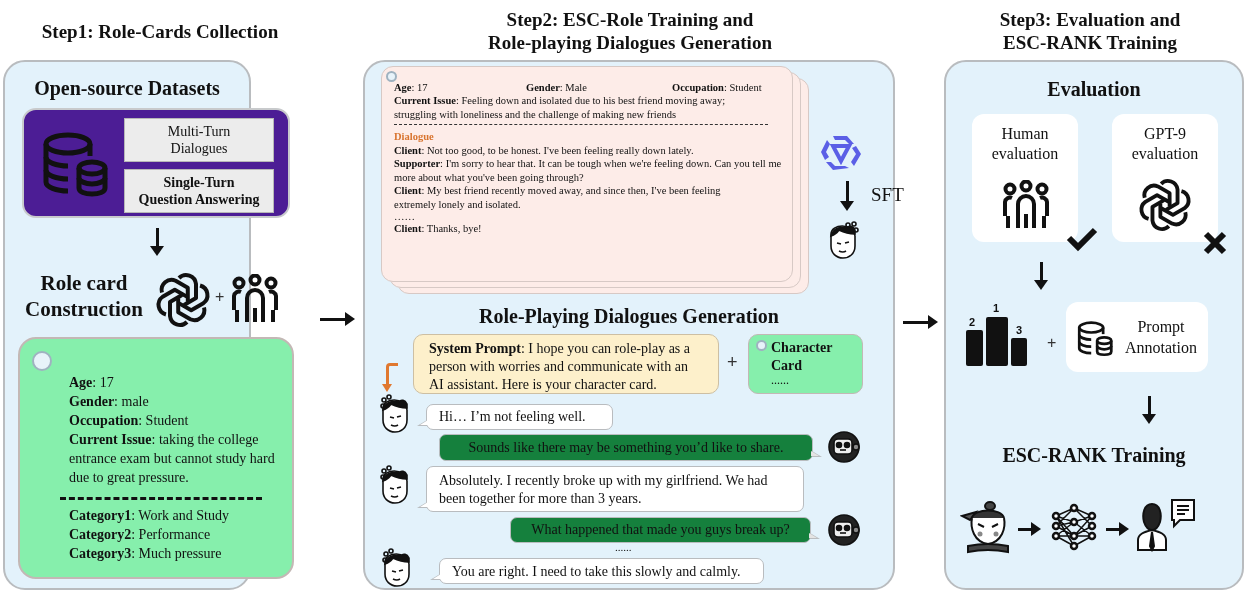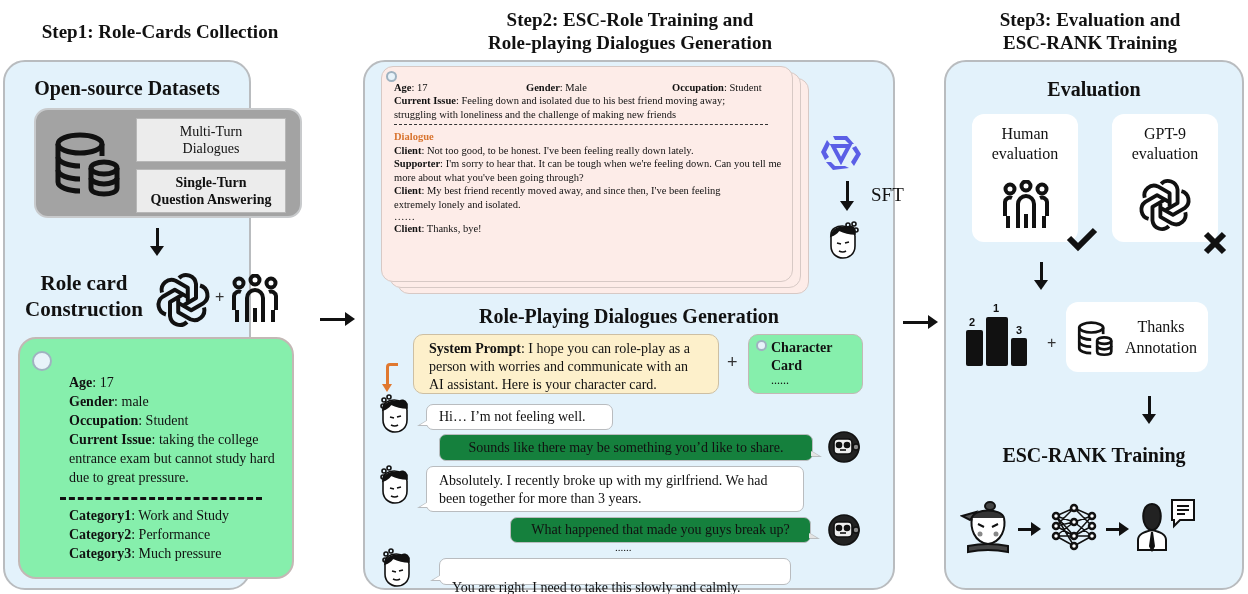--- a/index.html
+++ b/index.html
@@ -1,21 +1,21 @@
 <!DOCTYPE html>
 <html><head>
 <meta charset="utf-8">
 <style>
   * { box-sizing: border-box; margin: 0; padding: 0; }
   body { width: 1248px; height: 594px; background: #ffffff; font-family: "Liberation Serif", "DejaVu Serif", serif; color: #111; position: relative; overflow: hidden; }
   .abs { position: absolute; }
   .step-title { position: absolute; font-weight: bold; font-size: 19px; text-align: center; line-height: 23px; color: #111; }
   .panel { position: absolute; background: #e3f2fb; border: 2px solid #b9bcbf; border-radius: 22px; }
   .panel-title { position: absolute; font-weight: bold; font-size: 20px; text-align: center; width: 100%; left: 0; }
-  .white-box { position: absolute; background: #a3a3a3; border: 2px solid #c8cacc; border-radius: 14px; margin-left: 12px; }
+  .white-box { position: absolute; background: #4c1d95; border: 2px solid #c8cacc; border-radius: 14px; }
   .gray-box { position: absolute; background: #ececec; border: 1px solid #b7b7b7; font-size: 14px; text-align: center; line-height: 17px; display: flex; align-items: center; justify-content: center; }
   .pink-card { position: absolute; background: #86efac; border: 2px solid #c3b8b5; border-radius: 18px; }
   .circle { position: absolute; border: 2px solid #9fb2c0; background: #e8f3fa; border-radius: 50%; }
   .card-text { position: absolute; font-size: 14px; line-height: 19px; }
   .card-text b { font-weight: bold; }
   .dash { position: absolute; border-top: 3px dashed #111; }
   .arrow-down { position: absolute; width: 3px; background: #111; }
   .arrow-down::after { content: ""; position: absolute; left: -6px; bottom: -8px; border-left: 7.5px solid transparent; border-right: 7.5px solid transparent; border-top: 10px solid #111; }
   .arrow-right { position: absolute; height: 3px; background: #111; }
   .arrow-right::after { content: ""; position: absolute; right: -9px; top: -6px; border-top: 7.5px solid transparent; border-bottom: 7.5px solid transparent; border-left: 10px solid #111; }
@@ -245,21 +245,21 @@
     <g fill="none" stroke="#111" stroke-width="1.6">
       <path d="M5 14 c0 -10 22 -12 24 2 v10 c0 8 -6 12 -12 12 c-7 0 -12 -5 -12 -12z" fill="#fff"></path>
       <path d="M5 16 c2 -8 10 -10 16 -8 c2 -3 6 -2 8 2 v4 c-6 0 -12 -2 -16 -4 c-2 3 -5 5 -8 6z" fill="#111"></path>
       <path d="M12 23 l4 1 M19 23 l4 -1"></path>
         <path d="M13 31 q4 2 7 0"></path>
       <circle cx="6" cy="6" r="2"></circle>
         <circle cx="11" cy="3" r="2"></circle>
         <circle cx="5" cy="12" r="2"></circle>
     </g>
   </svg>
-  <div class="bubble left" style="left:74px; top:496px; width:352px; height:26px; padding-top:20px;">You are right. I need to take this slowly and calmly.</div>
+  <div class="bubble left" style="left:74px; top:496px; width:325px; height:26px; padding-top:4px;">You are right. I need to take this slowly and calmly.</div>
 </div>
 
 <div class="arrow-right" style="left:903px; top:321px; width:26px;"></div>
 
 <div class="step-title" style="left:940px; top:8px; width:300px;">
   <span>Step3: Evaluation and</span><br>
   <span>ESC-RANK Training</span>
 </div>
 
 <div class="panel" style="left:944px; top:60px; width:300px; height:530px;">
@@ -322,21 +322,21 @@
         <ellipse cx="28" cy="12" rx="22" ry="9"></ellipse>
         <path d="M6 12 v38 c0 5 10 9 22 9"></path>
         <path d="M6 25 c0 5 10 9 22 9 M6 38 c0 5 10 9 22 9"></path>
         <path d="M50 12 v12"></path>
         <ellipse cx="52" cy="36" rx="13" ry="6"></ellipse>
         <path d="M39 36 v20 c0 4 6 6 13 6 s13-2 13-6 v-20"></path>
         <path d="M39 46 c0 3 6 6 13 6 s13-3 13-6"></path>
       </g>
     </svg>
     <div class="abs" style="left:52px; top:14px; width:86px; font-size:16px; line-height:21px; text-align:center;">
-      <span>Thanks</span><br>
+      <span>Prompt</span><br>
       <span>Annotation</span>
     </div>
   </div>
 
   <div class="arrow-down" style="left:202px; top:334px; height:20px;"></div>
 
   <div class="panel-title" style="top:382px;">ESC-RANK Training</div>
 
   <svg class="icon" style="left:14px; top:438px;" width="54" height="56" viewBox="0 0 54 56">
     <g stroke="#111" stroke-width="2" fill="none">

